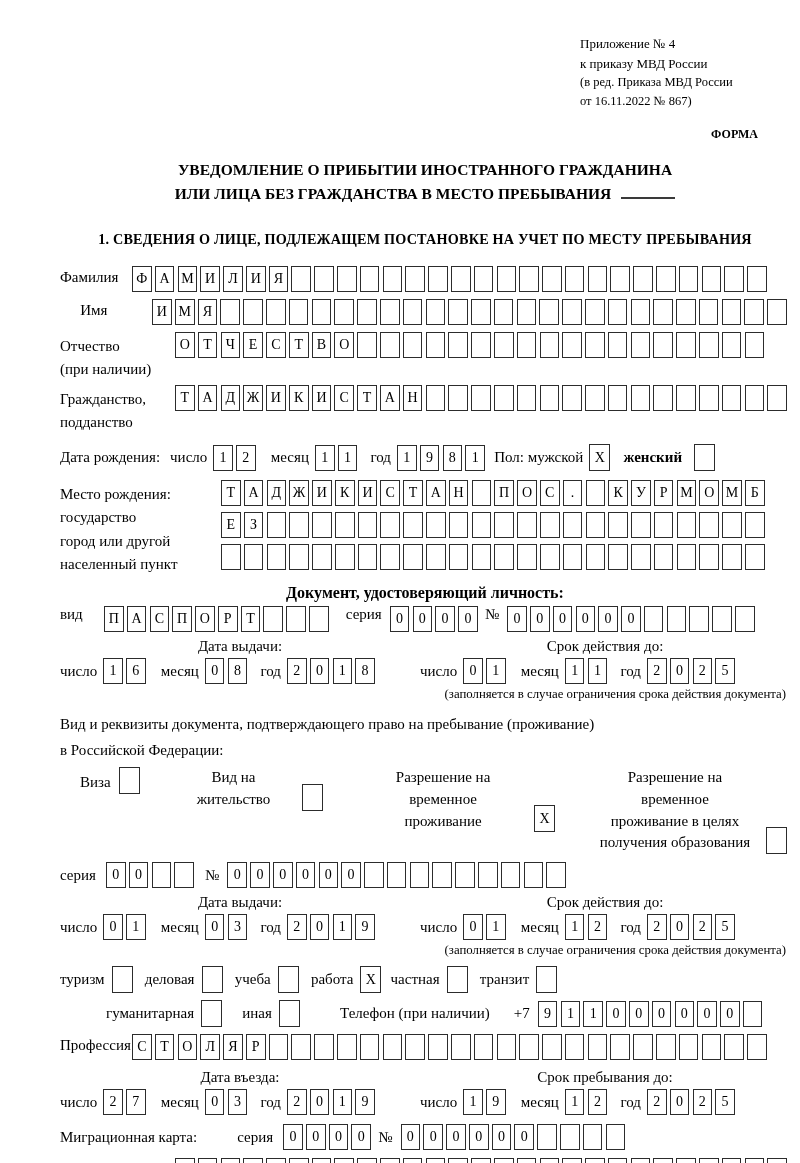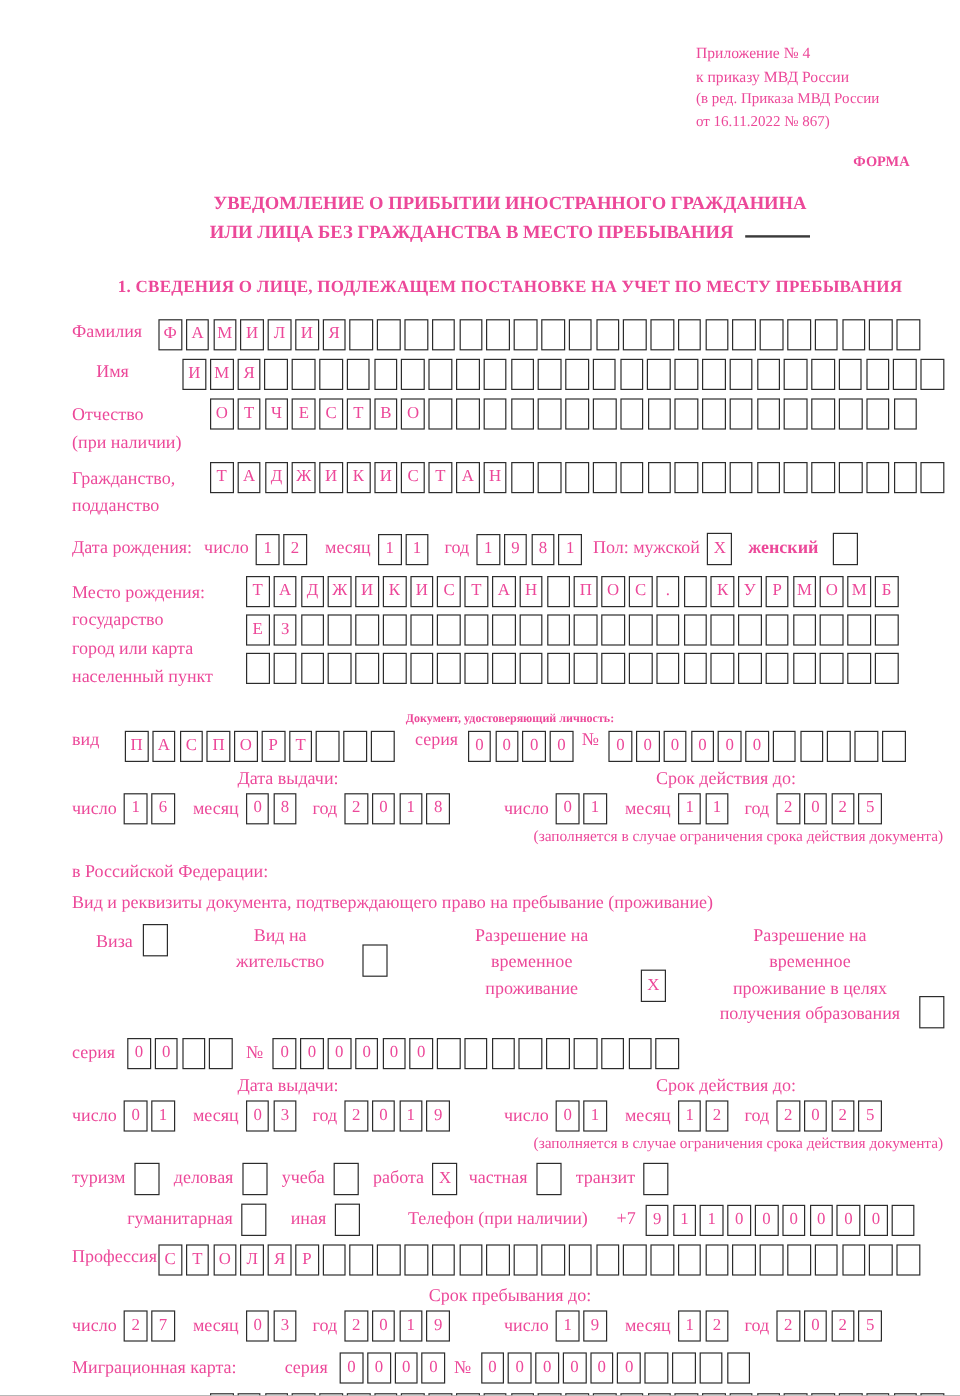--- a/index.html
+++ b/index.html
@@ -1,19 +1,19 @@
 <!DOCTYPE html>
 <html><head>
 <meta charset="utf-8">
 <style>
   html,body{margin:0;padding:0;background:#888;}
   .page{
     width:800px;height:1163px;box-sizing:border-box;background:#ffffff;
     margin:0 auto;padding:34px 10px 10px 60px;position:relative;
-    font-family:"Liberation Serif","DejaVu Serif",serif;color:#ec4899;
+    font-family:"Liberation Serif","DejaVu Serif",serif;color:#000000;
     font-size:15px;overflow:hidden;
   }
   .apx{margin-left:520px;font-size:13px;line-height:1.5;}
   .apx .small{font-size:12.5px;}
   .forma{font-weight:bold;text-align:right;padding-right:32px;margin-top:16px;font-size:12px;}
   .title{font-weight:bold;text-align:center;font-size:15.5px;line-height:1.6;margin-top:16px;}
   .blank-underline{display:inline-block;width:54px;border-bottom:2px solid #3a3a3a;height:0.9em;margin-left:10px;}
   .sec{font-weight:bold;text-align:center;font-size:14.2px;margin-top:24px;letter-spacing:.2px;}
 
   .row{display:flex;align-items:flex-start;margin-top:5px;}
@@ -29,21 +29,21 @@
     font-size:14px;line-height:1;
   }
   .stack{display:flex;flex-direction:column;}
   .stack .cells{margin-top:6px;}
   .stack .cells:first-child{margin-top:0;}
   .lblcol div{line-height:1.55;}
 
   .dgroup{display:flex;align-items:center;}
   .dgroup .dlbl{margin:0 6px 0 0;}
 
-  .center-bold{font-weight:bold;text-align:center;margin-top:18px;font-size:10px;font-family:Liberation Serif, serif;}
+  .center-bold{font-weight:bold;text-align:center;margin-top:8px;font-size:16px;font-family:Liberation Serif, serif;}
   .twocol{display:flex;margin-top:8px;}
   .col-l{width:360px;}
   .col-r{flex:1;}
   .colhead-l{width:360px;text-align:center;}
   .colhead-r{flex:1;text-align:center;}
   .note-r{text-align:right;font-size:12.8px;margin-top:3px;padding-right:4px;}
   .para{margin-top:10px;line-height:1.7;}
 
   .pair{display:flex;align-items:center;margin-right:9px;}
   .pair .plabel{margin-right:7px;white-space:nowrap;}
@@ -244,25 +244,25 @@
         </span>
     </span>
     <span class="dgroup" style="margin-left:10px;font-weight:bold;">
       <span class="dlbl">женский</span>
       <span class="cells checkbox" style="margin-left:6px;">
           <span class="cell"></span>
         </span>
     </span>
   </div>
 
-  <div class="row" style="margin-top:9px;">
+  <div class="row" style="margin-top:9px;gap:16px;">
     <span class="lbl w145 lblcol">
       <div>Место рождения:</div>
       <div>государство</div>
-      <div>город или карта</div>
+      <div>город или другой</div>
       <div>населенный пункт</div>
     </span>
     <span class="stack">
       <span class="cells">
           <span class="cell">Т</span>
           <span class="cell">А</span>
           <span class="cell">Д</span>
           <span class="cell">Ж</span>
           <span class="cell">И</span>
           <span class="cell">К</span>
@@ -417,22 +417,22 @@
           <span class="cell">2</span>
           <span class="cell">0</span>
           <span class="cell">2</span>
           <span class="cell">5</span>
         </span>
     </div>
   </div>
   <div class="note-r">(заполняется в случае ограничения срока действия документа)</div>
 
   <div class="para">
+    <div>Вид и реквизиты документа, подтверждающего право на пребывание (проживание)</div>
     <div>в Российской Федерации:</div>
-    <div>Вид и реквизиты документа, подтверждающего право на пребывание (проживание)</div>
   </div>
   <div class="row" style="margin-top:4px;">
     <span class="permit" style="margin-right:10px;">
       <span class="plines">Виза</span>
       <span class="cells checkbox">
           <span class="cell"></span>
         </span>
     </span>
     <span class="permit">
       <span class="plines">Вид на жительство</span>
@@ -629,20 +629,21 @@
         <span class="cell"></span>
         <span class="cell"></span>
         <span class="cell"></span>
         <span class="cell"></span>
         <span class="cell"></span>
         <span class="cell"></span>
       </span>
   </div>
 
   <div class="twocol" style="margin-top:9px;">
+    <div class="colhead-l">Дата въезда:</div>
     <div class="colhead-r">Срок пребывания до:</div>
   </div>
   <div class="twocol" style="margin-top:3px;">
     <div class="col-l dgroup">
       <span class="dlbl">число</span>
       <span class="cells">
           <span class="cell">2</span>
           <span class="cell">7</span>
         </span>
       <span class="dlbl" style="margin-left:12px;">месяц</span>

